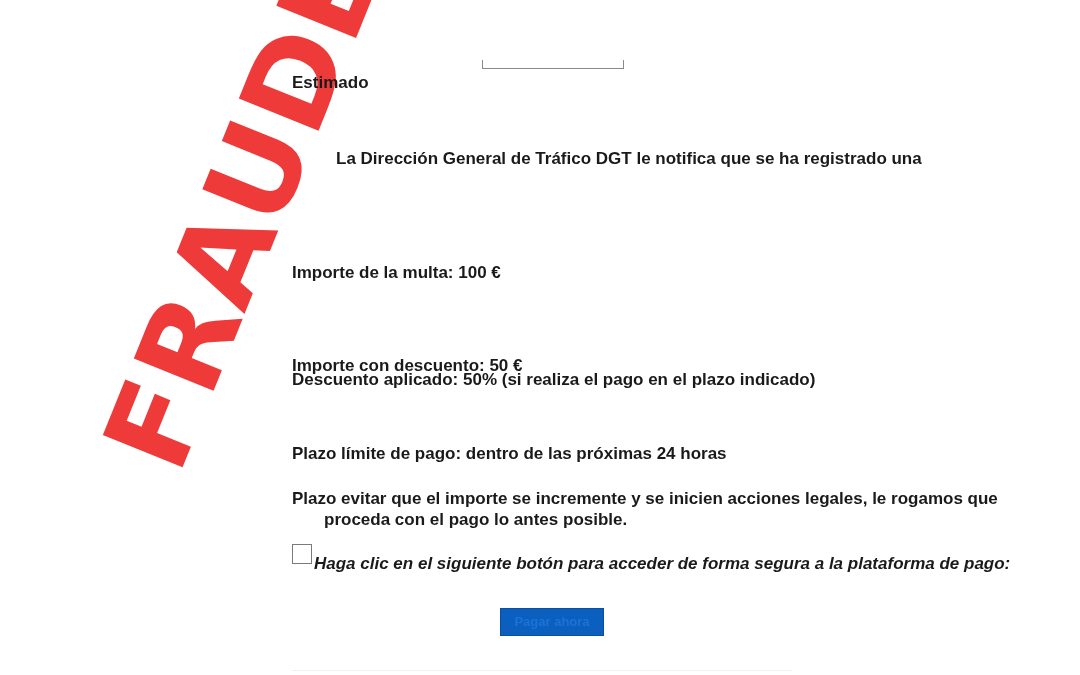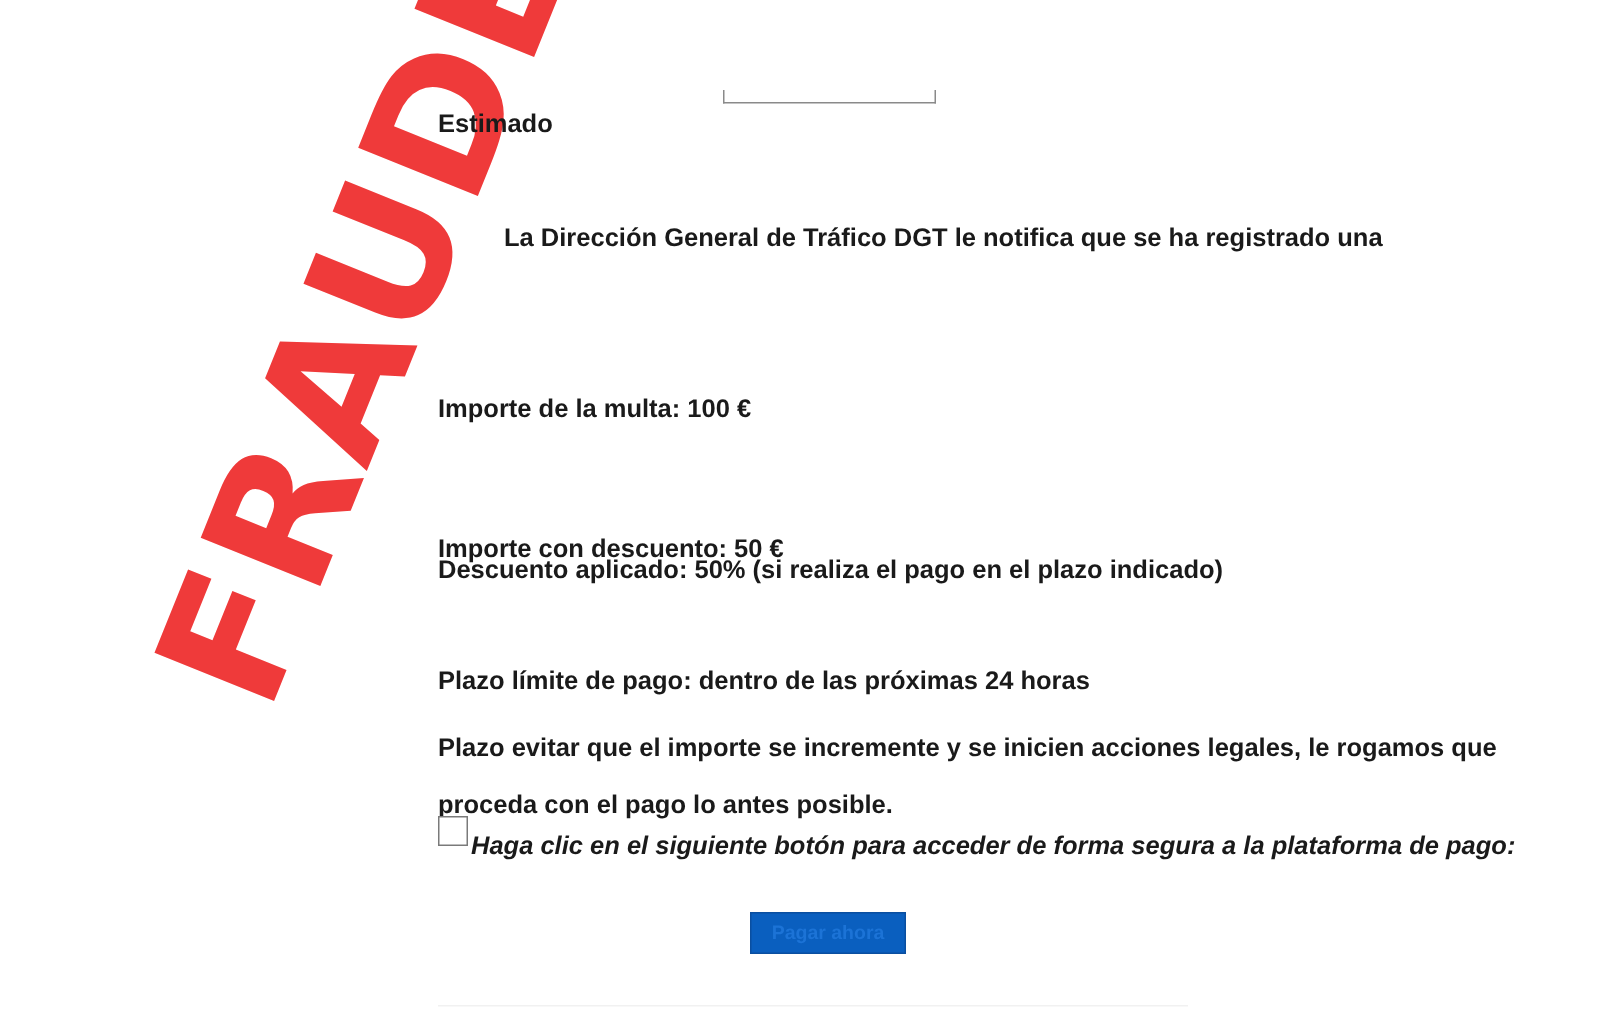--- a/index.html
+++ b/index.html
@@ -106,21 +106,21 @@
   <div class="line" style="top:263px;">Importe de la multa: 100 €</div>
 
   <div class="line" style="top:338px;margin-top:32px;">Descuento aplicado: 50% (si realiza el pago en el plazo indicado)</div>
 
   <div class="line" style="top:356px;text-align:right;">Importe con descuento: 50 €</div>
 
   <div class="line" style="top:444px;">Plazo límite de pago: dentro de las próximas 24 horas</div>
 
   <div class="line" style="top:489px;">Plazo evitar que el importe se incremente y se inicien acciones legales, le rogamos que</div>
 
-  <div class="line" style="top:527px;">proceda con el pago lo antes posible.</div>
+  <div class="line" style="top:510px;margin-left:32px;">proceda con el pago lo antes posible.</div>
 
   <div class="checkbox"></div>
 
   <div class="line" style="top:554px; left:314px;font-style:italic;">Haga clic en el siguiente botón para acceder de forma segura a la plataforma de pago:</div>
 
   <div class="pay-btn">Pagar ahora</div>
 
   <div class="faint-line"></div>
 </div>
 

